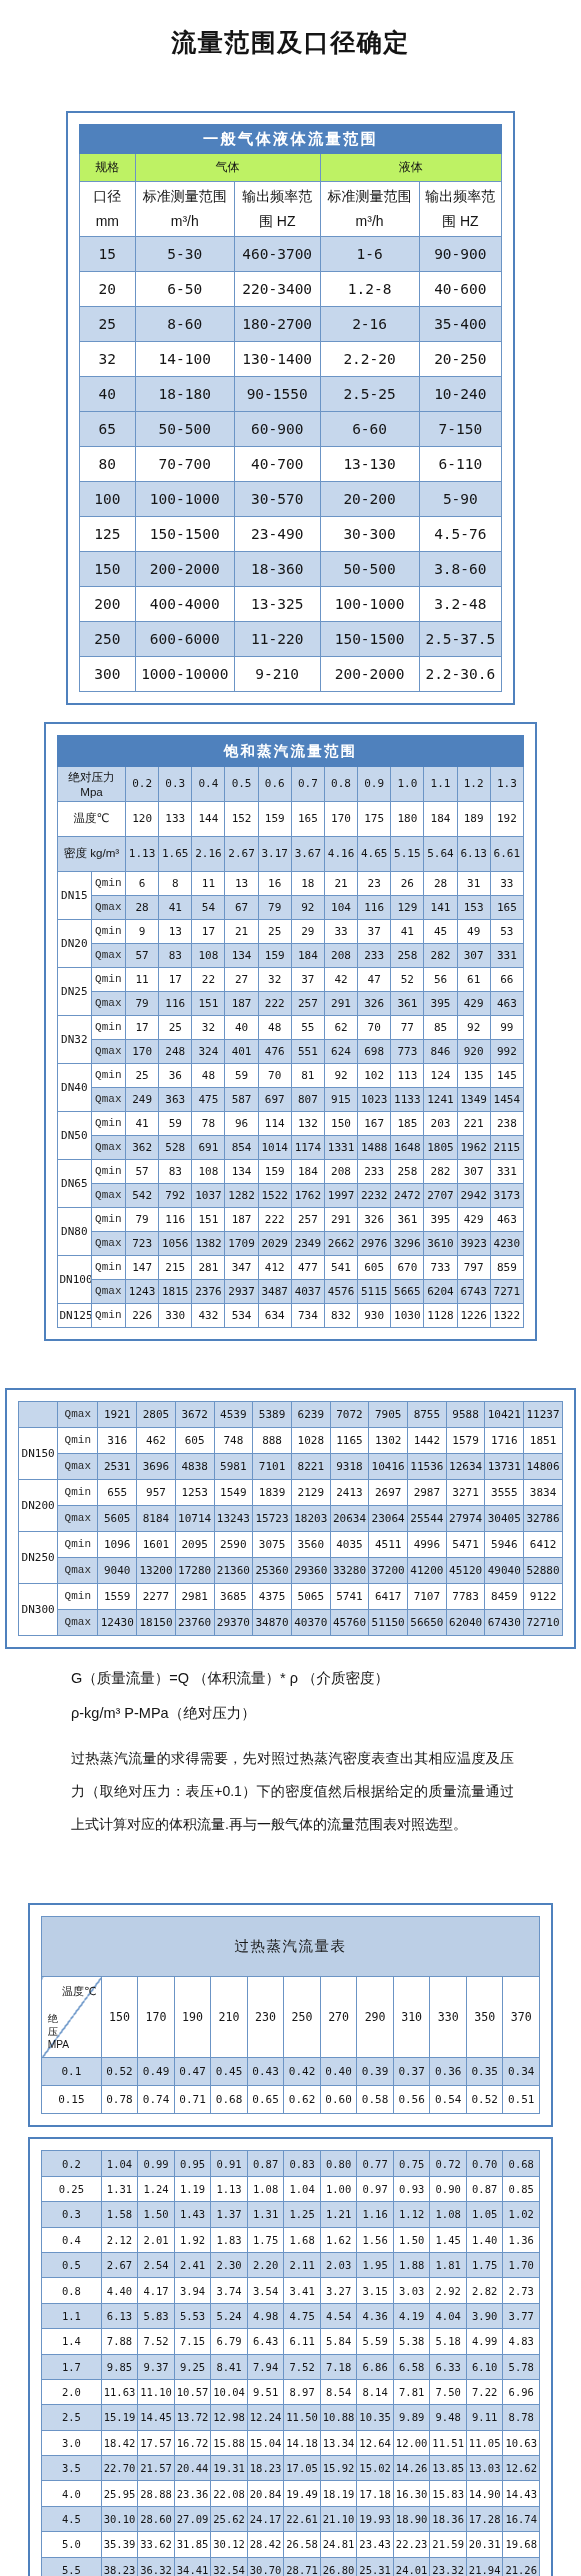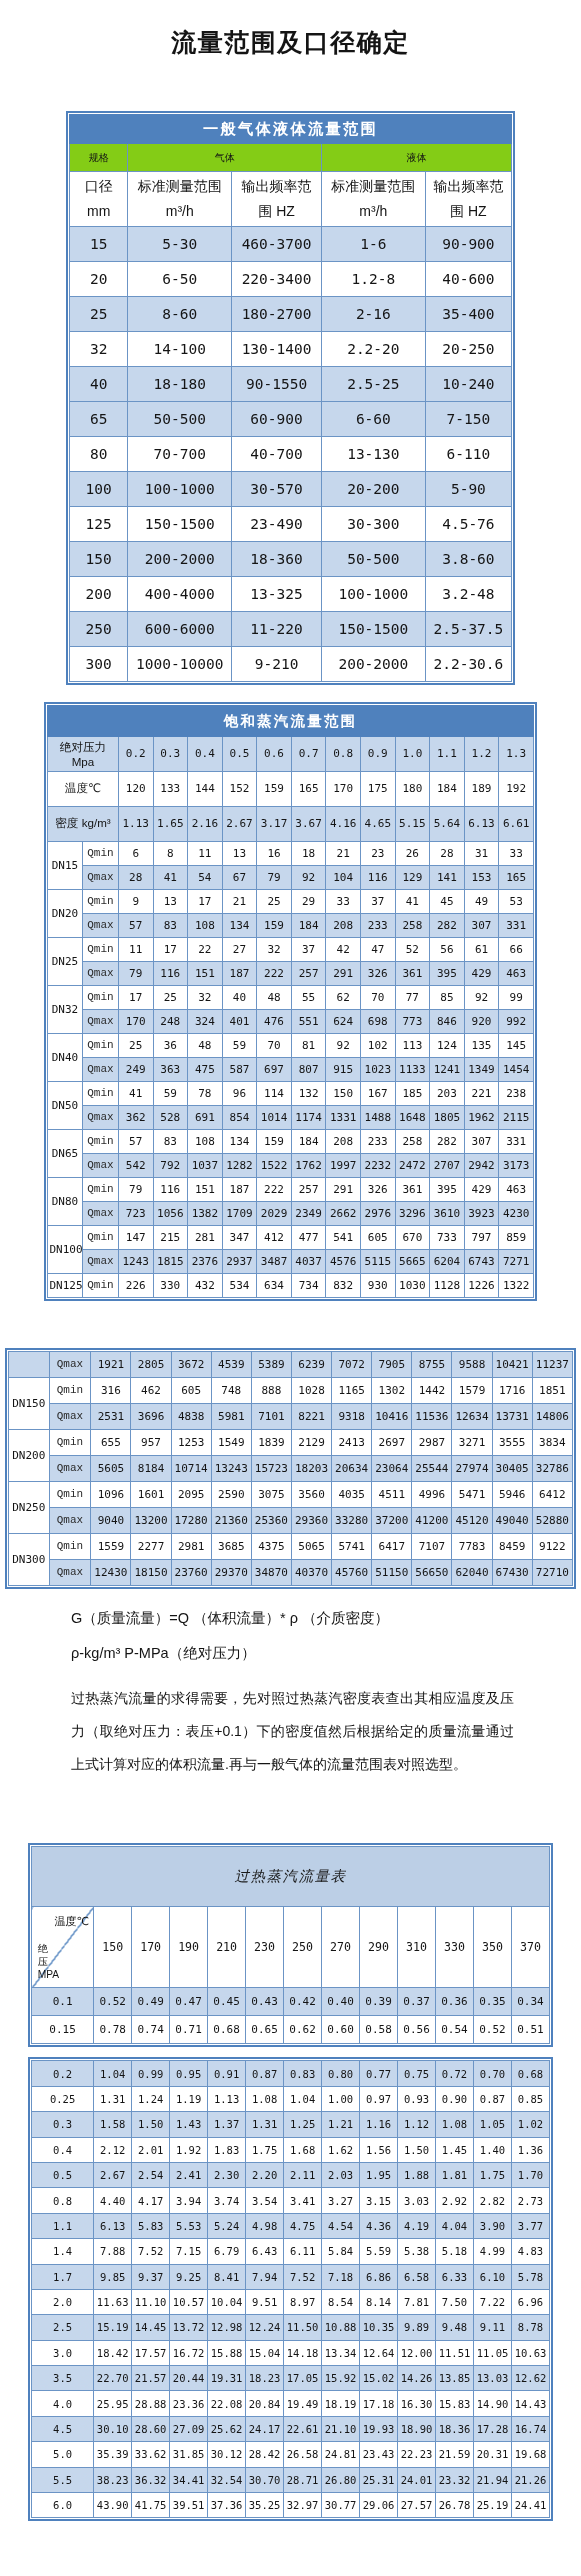--- a/index.html
+++ b/index.html
@@ -1,31 +1,31 @@
 <!DOCTYPE html>
 <html style="font-size:11.6px"><head>
 <meta charset="utf-8">
 <style>
 *{box-sizing:border-box;}
 html,body{margin:0;padding:0;}
 body{width:581px;min-height:2576px;background:#fff;color:#141414;
   font-family:"Liberation Sans","DejaVu Sans",sans-serif;}
 h1{font-size:25px;text-align:center;font-weight:700;margin:26px 0 0;letter-spacing:1.5px;}
 
-.box{border:2.2px solid #4f81bd;background:#fff;padding:1px;}
+.box{border:2.2px solid #4f81bd;background:#fff;padding:11px;}
 .box table{width:100%;border-collapse:collapse;table-layout:fixed;}
 td{border:0.7px solid #6b94c5;text-align:center;vertical-align:middle;padding:0 1.5px;overflow:hidden;}
 tr.b td{background:#c6d7ec;}
 tr.w td{background:#fff;}
 .num{font-family:"DejaVu Sans Mono","Liberation Mono",monospace;}
 
 
 .box1{width:449px;margin:52px auto 0;}
 #t1 .title1{background:#4f81bd;color:#fff;font-weight:700;font-size:15.3px;height:29px;letter-spacing:2.2px;border-color:#4f81bd;}
-#t1 .group td{background:#84cc16;font-size:10px;height:28px;}
+#t1 .group td{background:#bef264;font-size:12px;height:28px;}
 #t1 .sub td{background:#fff;font-size:14px;height:55px;line-height:1.8;}
 #t1 tr.b td,#t1 tr.w td{height:35px;font-size:14.5px;}
 
 
 .box2{width:493px;margin:17.4px auto 0;}
 .box2b{width:571px;margin:47px auto 0;}
 #t2a .title2{background:#4f81bd;color:#fff;font-weight:700;font-size:14.5px;height:30.5px;letter-spacing:2.2px;border-color:#4f81bd;}
 #t2a .hrow td{height:35px;font-size:11.6px;}
 #t2a .hrow .lbl{font-size:11.6px;}
 td.dn{background:#fff;font-size:11px;font-family:"DejaVu Sans Mono","Liberation Mono",monospace;}
@@ -35,21 +35,21 @@
 #t2b tr.r2 td{height:26px;}
 
 
 .formulas{margin:20.3px 51px 0 55px;}
 .formulas p{margin:0 16px 16px;font-size:14.5px;}
 .formulas .note{margin-top:19px;line-height:33px;font-size:14px;text-align:justify;}
 
 
 .box3a{width:525px;margin:62px 0 0 28px;}
 .box3b{width:525px;margin:10.2px 0 0 28px;}
-#t3a .title3{background:#bccfe6;font-size:14.5px;height:60px;color:#1a1a1a;letter-spacing:1.5px;font-style:italic;}
+#t3a .title3{background:#bccfe6;font-size:14.5px;height:60px;color:#1a1a1a;letter-spacing:1.5px;}
 #t3a .diagrow td{height:81px;font-size:11.6px;}
 #t3a td.diag{position:relative;padding:0;background-image:linear-gradient(to bottom right,transparent 49.3%,#4f81bd 49.3%,#4f81bd 50.7%,transparent 50.7%);background-color:#fff;}
 .c-top{position:absolute;top:7.3px;right:4.4px;font-size:11px;}
 .c-bot{position:absolute;bottom:5.8px;left:5.8px;font-size:10.2px;text-align:left;line-height:1.25;}
 #t3a tr.b td,#t3a tr.w td{height:28px;font-size:11px;}
 #t3b td{height:25.4px;font-size:10.5px;}
 td.plbl{font-size:11px;}
 </style>
 </head>
 <body>

